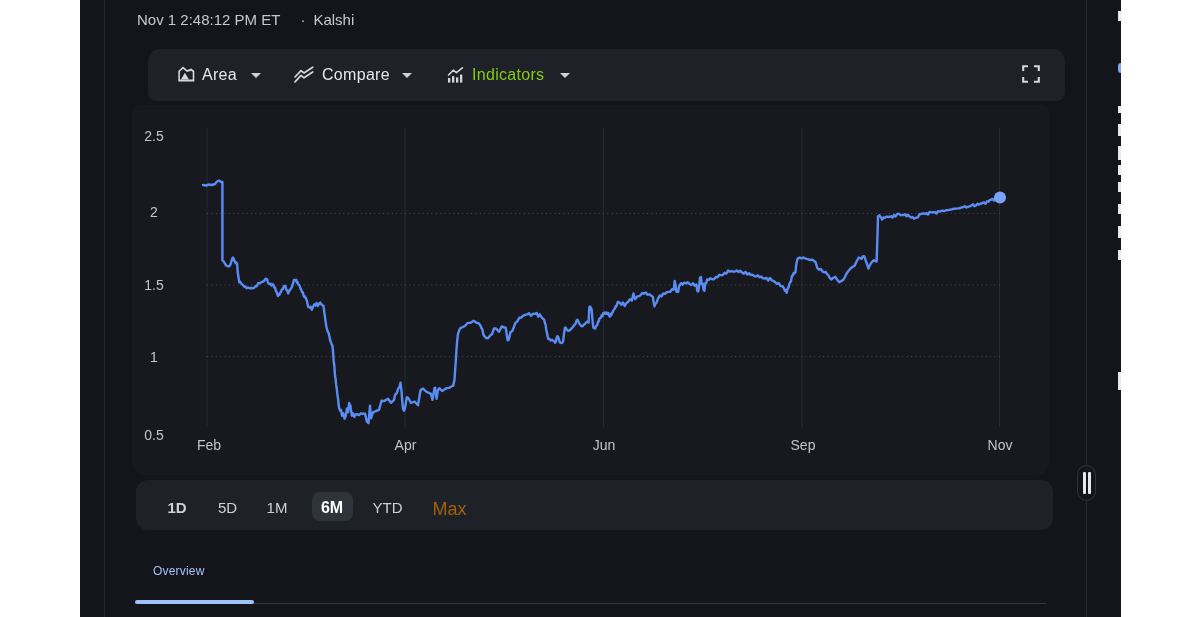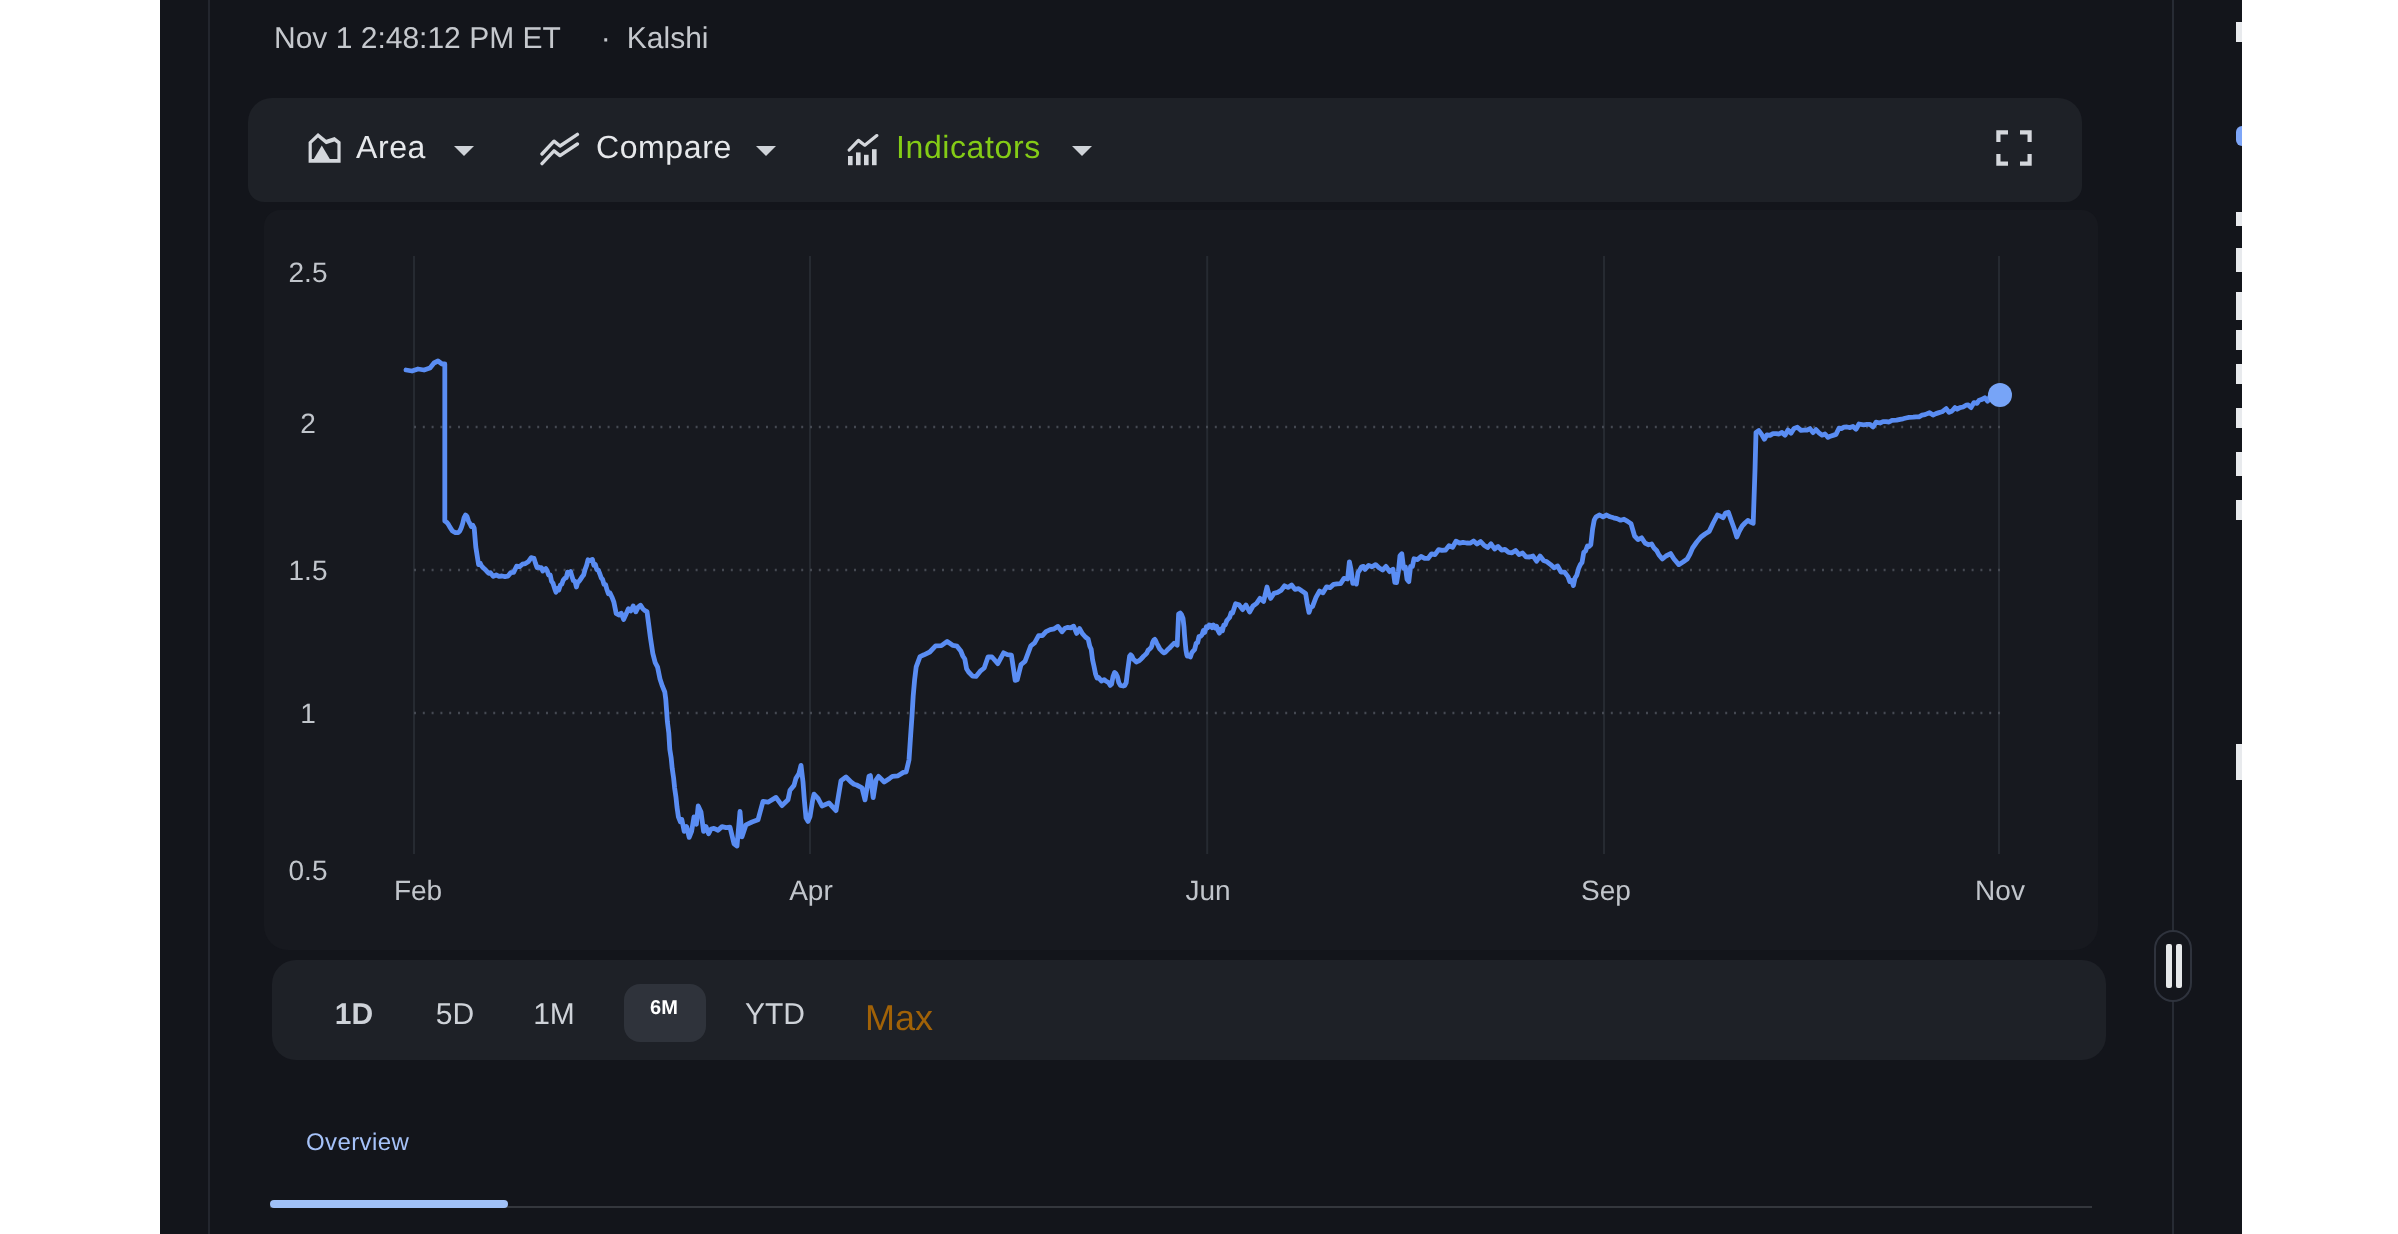--- a/index.html
+++ b/index.html
@@ -14,21 +14,21 @@
       <div style="position:absolute;left:1038px;top:146px;width:2.6px;height:14px;background:#e8eaed"></div>
       <div style="position:absolute;left:1038px;top:165px;width:2.6px;height:10px;background:#e8eaed"></div>
       <div style="position:absolute;left:1038px;top:182px;width:2.6px;height:10px;background:#e8eaed"></div>
       <div style="position:absolute;left:1038px;top:204px;width:2.6px;height:10px;background:#e8eaed"></div>
       <div style="position:absolute;left:1038px;top:226px;width:2.6px;height:12px;background:#e8eaed"></div>
       <div style="position:absolute;left:1038px;top:250px;width:2.6px;height:10px;background:#e8eaed"></div>
       <div style="position:absolute;left:1038px;top:372px;width:2.6px;height:18px;background:#e8eaed"></div>
       <div style="position:absolute;left:1038px;top:63px;width:2.8px;height:10px;background:#7ea6f8;border-radius:5px 0 0 5px"></div>
   </div>
   <div class="abs" style="left:137px;top:10.5px;font-size:15px;color:#c5c8cd">Nov 1 2:48:12 PM ET<span style="display:inline-block;width:20px"></span>·<span style="display:inline-block;width:8px"></span>Kalshi</div>
-  <div class="abs" style="left:124px;top:49px;width:917px;height:51.5px;background:#1e2127;border-radius:12px 12px 8px 8px">
+  <div class="abs" style="left:148px;top:49px;width:917px;height:51.5px;background:#1e2127;border-radius:12px 12px 8px 8px">
     <svg width="17" height="17" viewBox="0 0 17 17" style="position:absolute;left:30px;top:17px">
 <path d="M0.3 15.4 L0.3 5.0 L5.0 0.5 L9.1 3.9 L13.3 2.5 L16.3 4.9 L16.3 15.4 Z" fill="#d4d7dc"></path>
 <path d="M1.9 5.6 L5.0 2.7 L9.0 6.1 L13.2 4.7 L14.7 5.9 L14.7 13.5 L1.9 13.5 Z" fill="#1e2127"></path>
 <path d="M2.9 13.5 L6.9 6.8 L10.9 13.5 Z" fill="#d4d7dc"></path>
 </svg>
     <div style="position:absolute;left:54px;top:17px;font-size:16px;font-weight:500;color:#e6e8eb;letter-spacing:.3px">Area</div>
     <div style="position:absolute;left:103px;top:23.5px;width:0;height:0;border-left:5.6px solid transparent;border-right:5.6px solid transparent;border-top:5.8px solid #cfd3d8"></div>
     <svg width="21" height="18" viewBox="0 0 21 18" style="position:absolute;left:146px;top:16.5px">
 <path d="M1 11 L7 4.6 L10 7 L18.7 1.2" fill="none" stroke="#d4d7dc" stroke-width="1.7" stroke-linecap="round" stroke-linejoin="round"></path>
 <path d="M1 15.8 L7 9.4 L10 11.8 L18.7 6" fill="none" stroke="#d4d7dc" stroke-width="1.7" stroke-linecap="round" stroke-linejoin="round"></path>
@@ -70,21 +70,21 @@
         <text x="868" y="345" fill="#c1c5cb" font-size="14" text-anchor="middle">Nov</text>
 <polyline points="71,80 74,80.5 77,79.5 80,80 83,79 85,76.5 87,75.5 89,77 90.4,77 90.4,155.5 91.3,156.1 92,156.9 92.8,158.3 94.2,160.5 95.7,161.3 97.1,161.3 97.9,160.5 98.6,159 99.3,156.9 100,154 100.8,152.5 101.5,153.2 102.2,155.4 103,156.9 103.7,158.3 104.4,157.6 105.1,159 105.9,168.5 106.6,172.9 107.3,177.3 108.1,176.6 108.8,178 109.5,178.8 110.3,179.5 111,180.2 111.7,181 112.4,181.7 113.2,181.4 114.6,183.2 116.1,182.5 117.5,183.2 119,183.0 120.5,183.3 121.9,183.1 123.4,181.3 124.8,181.2 126.3,178.1 127.8,178.3 129.2,177.1 130.7,176.8 132.1,175.9 133.6,173.8 134.3,174.0 135,174.2 135.8,176.8 136.5,178.7 137.2,178.4 138,179.0 138.7,178.8 139.4,180.5 140.9,179.3 141.6,180.4 142.3,182.5 143.1,182.5 143.8,185.7 144.5,186.6 145.3,189.2 146,191.1 146.7,189.3 147.4,190.0 148.2,187.5 148.9,187.1 149.6,185.1 150.4,184.1 151.1,183.9 151.8,181.1 152.5,181.4 153.3,180.8 154,183.3 154.7,185.3 155.5,185.6 156.2,188.5 156.9,186.1 157.6,185.6 158.4,184.4 159.1,183.3 159.8,182.5 160.6,179.6 161.3,177.7 162,174.9 162.7,175.3 163.5,175.1 164.2,174.7 164.9,177.6 165.7,177.3 166.4,179.8 167.1,180.0 167.9,181.9 168.6,183.9 169.3,184.7 170,187.2 170.8,187.3 171.5,189.9 172.2,191.9 173,191.5 174,193.6 174.9,195.9 176.1,201.7 177.4,202.5 178.6,201.6 179.8,204.7 181,202.1 182.2,199.4 183.4,200.5 184.6,198.0 185.9,200.9 187.1,198.6 188.3,197.6 189.5,199.5 190.5,200.3 191.5,200.8 193.2,213.8 194.4,221.7 195.6,226.3 196.8,228.6 198,234.5 199.2,238.1 200.4,241.0 200.9,244.8 201.7,255.9 202.4,261.5 202.9,269.7 203.6,274.1 204.1,279.2 204.8,284 205.3,288.9 206,293.7 206.5,298.6 207.2,303.4 208.2,305.9 208.9,304.7 210.1,310.7 211.3,308.3 212.6,313.7 213.8,310.7 215,303.4 216.2,307.1 217.1,298 218.5,301 219.8,310.7 221,308.3 222.3,311.9 223.5,309.5 225,309.2 227,310.1 229,308.3 231,308.8 233,308.6 235,316.9 236.5,318.0 238,300.7 239,313.4 241,307.4 244,306.0 247,304.9 249.5,295.7 252,296.1 256,293.7 259,297.8 262,294.9 263,290.1 265,287.7 266,284.1 267.5,281.7 268.5,277.7 269.5,286.0 270.2,295.3 271,303.9 272,305.7 273,303.3 274.2,295.8 275,292.1 277,294.2 279,298.0 282.5,296.5 286,300.3 288.5,285.3 289.5,284.6 291,283.5 293.5,286.0 295,287.1 296.3,287.5 299,288.9 300.5,294.9 302.5,283.1 303.2,282.8 304.6,293.8 306,285.1 307.3,283.2 310.1,286.0 312.8,284.2 314.2,283.2 317,282.9 319.7,281.2 321.1,280.9 322.5,275 323.3,263 324,253 324.6,243 325.3,235 326.1,228.4 328,223.3 330,222.4 332.9,221.0 335.8,217.9 338.7,217.8 341.6,215.7 344.5,217.7 346.5,218.1 348.4,220.5 349.4,223.0 350.4,224.5 351.3,229.4 352.3,231.0 354.3,233.1 356,233.2 358.1,230.6 360.1,229.0 362,223.5 364,223.5 366.9,226.8 369.8,221.4 371.7,222.3 373.7,222.6 375.6,235.2 376.6,234.9 378.5,227.3 380.5,225.7 383.4,217.9 385.3,216.4 387.3,212.8 389.2,212.8 391,210.8 393.1,209.8 395.1,209.4 397,208.2 399,210.9 400.5,209.1 401.9,208.7 403.4,208.9 404.8,208.1 406.3,211.7 407.8,209.3 409.2,211.8 410.7,213.5 412.1,214.6 412.9,218.1 413.6,219.6 414.3,225.0 415,228.1 415.8,232.1 416.5,234.0 417.2,233.7 418.7,235.5 420.1,234.8 420.9,235.5 422.3,236.3 423.1,237.7 423.8,237 424.5,233.3 425.3,231.2 426,231.9 426.7,233.3 427.4,236.3 428.2,237.7 429.6,238 430.4,237.7 431.1,236.3 431.8,230.4 432.5,225.3 432.8,223.1 433.3,222.4 434,223.1 434.7,224.6 435.5,225.3 436.2,226 436.9,225.7 437.6,225.3 438.4,224.6 439.1,223.9 439.8,223.1 440.6,222.4 441.3,221.7 442,220.2 442.8,219.5 443.5,218.8 443.9,218 444.2,216.6 444.5,215.8 444.9,215.1 445.4,214.7 445.7,215.1 446.4,216.6 447.1,218 447.9,219.5 448.6,220.2 449.3,221 450,221.4 450.8,221 451.5,220.2 452.2,219.5 453,218.8 453.7,218 454.4,217.3 455.1,216.6 455.9,217 456.6,217.6 457.3,202 458.1,201.5 458.8,202.4 459.5,204.2 460,208.5 460.3,212.9 460.7,217.3 461,220.2 461.4,222.4 461.7,223.1 462.4,223.0 463.2,223.5 463.9,221.4 464.6,220.5 465.3,219.8 466.1,216.6 466.8,216.3 467.5,213.3 468.3,213.1 469,212.4 469.7,210.2 470.4,211.2 471.2,208.3 471.9,208.9 472.6,207.5 473.4,207.7 474.1,208.8 474.8,207.5 475.5,209.0 476.3,208.1 477,210.2 477.7,211.6 478.5,209.5 479.2,210.4 479.9,207.6 480.6,207.5 481.4,205.3 482.1,204.5 482.8,203.7 483.6,201.3 484.3,201.5 485.8,196.9 487.5,197.4 489.3,199.8 491,197.5 492.8,201.0 494.5,198.0 496.3,196.7 498,194.2 499.8,195.7 501.5,188.5 502.4,192.1 503.3,194.2 505,191.7 506.8,191.2 508.5,190.2 510.3,187.9 512,188.7 513.8,187.5 515.5,189.7 517.3,189.3 519,190.5 520.8,191.7 521.7,197.3 522.5,201.2 523.4,198.7 524.3,198.2 526,193.7 527.8,190.5 529.5,191.4 531.3,188.4 533,188.8 534.8,187.2 536.5,186.9 538.3,186.8 540,184.2 541.8,184.5 542.7,175.9 543.5,179.8 544.4,186.7 545.3,186.1 546.2,187.0 547,181.3 547.9,180.0 548.8,178.4 549.7,178.2 550.5,179.7 552.3,177.7 554,178.4 555.8,177.3 557.5,178.9 559.3,180.0 561,178.2 562.8,180.8 564.5,179.6 565.4,186.2 566.3,186.3 567.2,180.8 568,172.8 568.9,171.9 569.8,179.2 570.7,178.5 571.5,184.6 572.4,185.8 573.3,178.2 574.2,178.2 575,174.4 576.8,174.8 578.5,173.2 580.3,174.2 582,174.2 583.8,171.9 585.5,172.3 587.3,169.8 589,170.2 590.8,170.0 592.5,167.8 594.3,168.6 596,165.6 597.8,166.6 599.5,166.2 601.3,166.5 603,166.6 604.8,165.5 606.5,167.0 608.3,165.8 610,167.6 611.8,168.8 613.5,166.9 615.3,169.5 617,168.2 618.8,170.1 620.5,169.7 622.3,171.2 624,171.4 625.8,170.2 627.5,172.3 629.3,171.5 631,173.4 632.8,173.5 634.5,173.0 636.3,175.6 638,173.0 639.8,175.3 641.5,175.9 643.3,177.3 645,178.9 646.8,178.0 648.5,181.0 650.3,181.1 652,183.3 652.9,185.8 653.8,185.3 654.7,187.8 655.5,184.0 656.4,182.6 657.3,179.3 658.2,177.3 659,176.3 659.9,171.1 660.8,170.5 661.7,168.0 662.5,168.3 663.4,167.4 664.3,159.5 665.1,155.1 666,153.4 667.8,152.5 669.5,153.4 671.3,152.5 673,153.4 674.8,153.9 676.5,154.3 678.3,155.1 680,154.6 681.8,155.7 683.5,156.9 685.3,163 687,164.8 688.8,163.9 690.5,166.5 692.3,167.4 693.8,167 695,169 696.4,170.4 697.5,172.5 699.2,174.5 701,173 703.3,171.8 705,174.5 707.4,177.3 709.5,176 711.6,174.5 713,172 714.3,169 716.4,166 718.5,163.5 720.5,162 722.6,160.7 724.6,156.5 726.7,152.5 728,153 729.5,153.9 730.8,151.5 732.2,151.1 733.6,155.2 735,159 736.4,163.5 737.7,160.5 739.1,158 740.5,156.5 741.9,155.2 743.2,156 744.6,156.6 745.5,130 746,111.2 747.4,110.3 748.8,112.2 750.2,114.6 751.5,112.4 753,112.7 754.5,111.8 756,111.8 757.5,112.0 759,111.2 760.5,112.6 762,110.0 763.5,111.6 765,109.2 766.7,108.6 768.5,110.2 770,110.1 771.5,110.1 773,109.3 774.5,111.3 776,109.8 777.5,111.4 779,112.6 780.5,112.0 782,113.7 783.2,113.1 784.5,112.7 786,112.2 787.5,109.1 788.7,109.3 790,108.6 791.5,108.5 793,108.8 794.5,108.2 796,109.6 797.5,107.0 799.8,107.4 801.5,107.2 803,107.2 804.5,108.5 806,106.1 808,106.5 809.5,105.8 811,105.8 812.5,106.0 814,105.2 816.3,105.1 818,104.7 819.5,104.4 821,104.0 822.5,103.7 824.6,103.6 826,103.4 827.5,103.4 829,102.6 830.5,102.3 832.8,101.3 834.5,102.5 836,101.8 837.5,101.3 839,100.9 841.1,99.3 842.5,101.2 844,100.5 845.5,98.8 846.6,99.6 848,98.8 849.5,98.5 851,97.6 852.1,97.5 853.5,98.8 855,96.3 856.5,96.7 857.6,95.1 859,94.7 860.4,93.9 861.8,95.6 863.2,92.8 864.6,93.9 866,93.5 867.5,92.6" fill="none" stroke="#5a8df3" stroke-width="2.4" stroke-linejoin="round" stroke-linecap="round"></polyline>
 <circle cx="868" cy="92.5" r="6" fill="#77a4f7"></circle>
 </svg>
   </div>
   <div class="abs" style="left:136px;top:479.5px;width:917px;height:50px;background:#1e2127;border-radius:12px"></div>
   <div style="position:absolute;left:312px;top:492px;width:41px;height:29px;background:#2f333b;border-radius:8px"></div>
     <div style="position:absolute;left:177px;top:499px;transform:translateX(-50%);font-size:15px;font-weight:700;color:#ced2d8">1D</div>
     <div style="position:absolute;left:227.5px;top:499px;transform:translateX(-50%);font-size:15px;font-weight:400;color:#ced2d8">5D</div>
     <div style="position:absolute;left:277px;top:499px;transform:translateX(-50%);font-size:15px;font-weight:400;color:#ced2d8">1M</div>
-    <div style="position:absolute;left:332px;top:499px;transform:translateX(-50%);font-size:10px;font-weight:700;color:#ffffff">6M</div>
+    <div style="position:absolute;left:332px;top:499px;transform:translateX(-50%);font-size:16px;font-weight:700;color:#ffffff">6M</div>
     <div style="position:absolute;left:387.5px;top:499px;transform:translateX(-50%);font-size:15px;font-weight:400;color:#ced2d8">YTD</div>
     <div style="position:absolute;left:449.5px;top:499px;transform:translateX(-50%);font-size:18px;font-weight:400;color:#a16207">Max</div>
   <div class="abs" style="left:153px;top:563.5px;font-size:12px;font-weight:400;color:#a6c2f8;letter-spacing:.2px">Overview</div>
   <div class="abs" style="left:135px;top:602.5px;width:911px;height:1px;background:#34373d"></div>
   <div class="abs" style="left:135px;top:599.5px;width:119px;height:4.5px;background:#a0c1f8;border-radius:2px"></div>
   <div class="abs" style="left:1076.5px;top:465px;width:19px;height:36px;border:1.5px solid #2f333d;border-radius:10px;background:#14161c">
     <div class="abs" style="left:5.3px;top:6px;width:3.2px;height:21.5px;background:#e6e8ea;border-radius:1px"></div>
     <div class="abs" style="left:10.6px;top:6px;width:3.2px;height:21.5px;background:#e6e8ea;border-radius:1px"></div>
   </div>
 </div>

